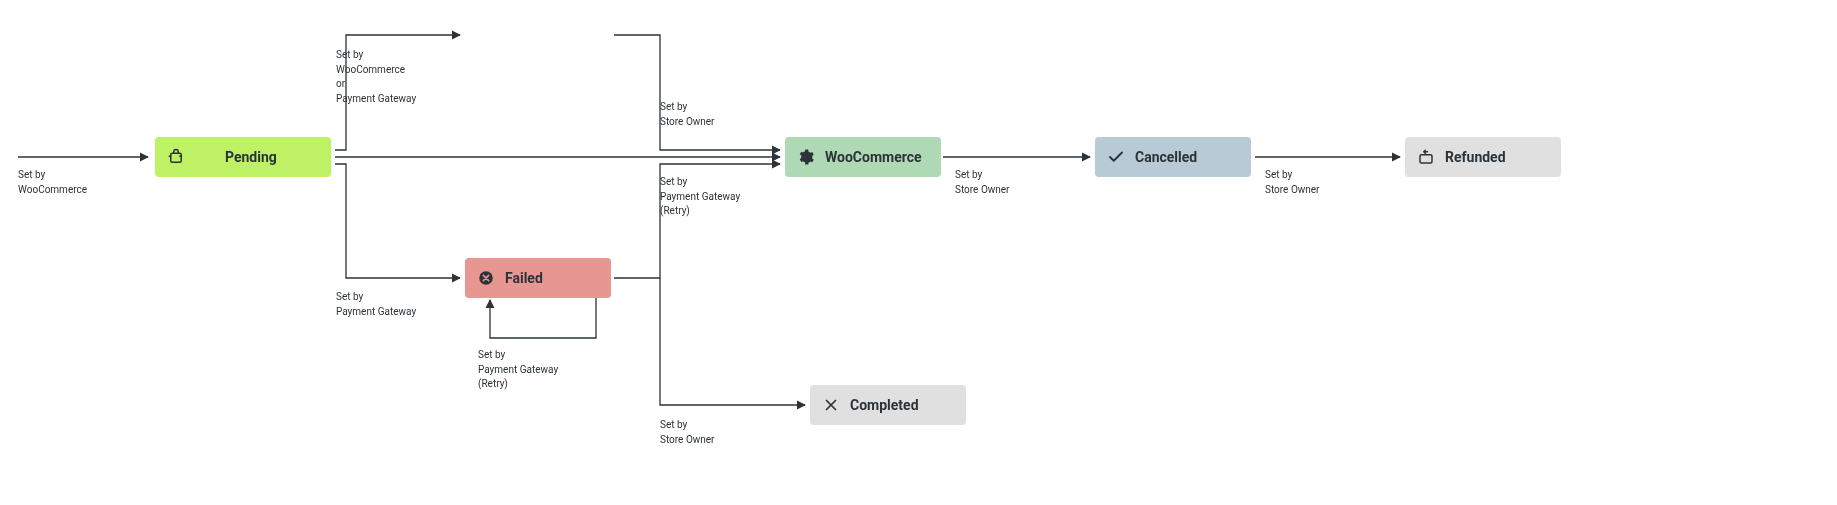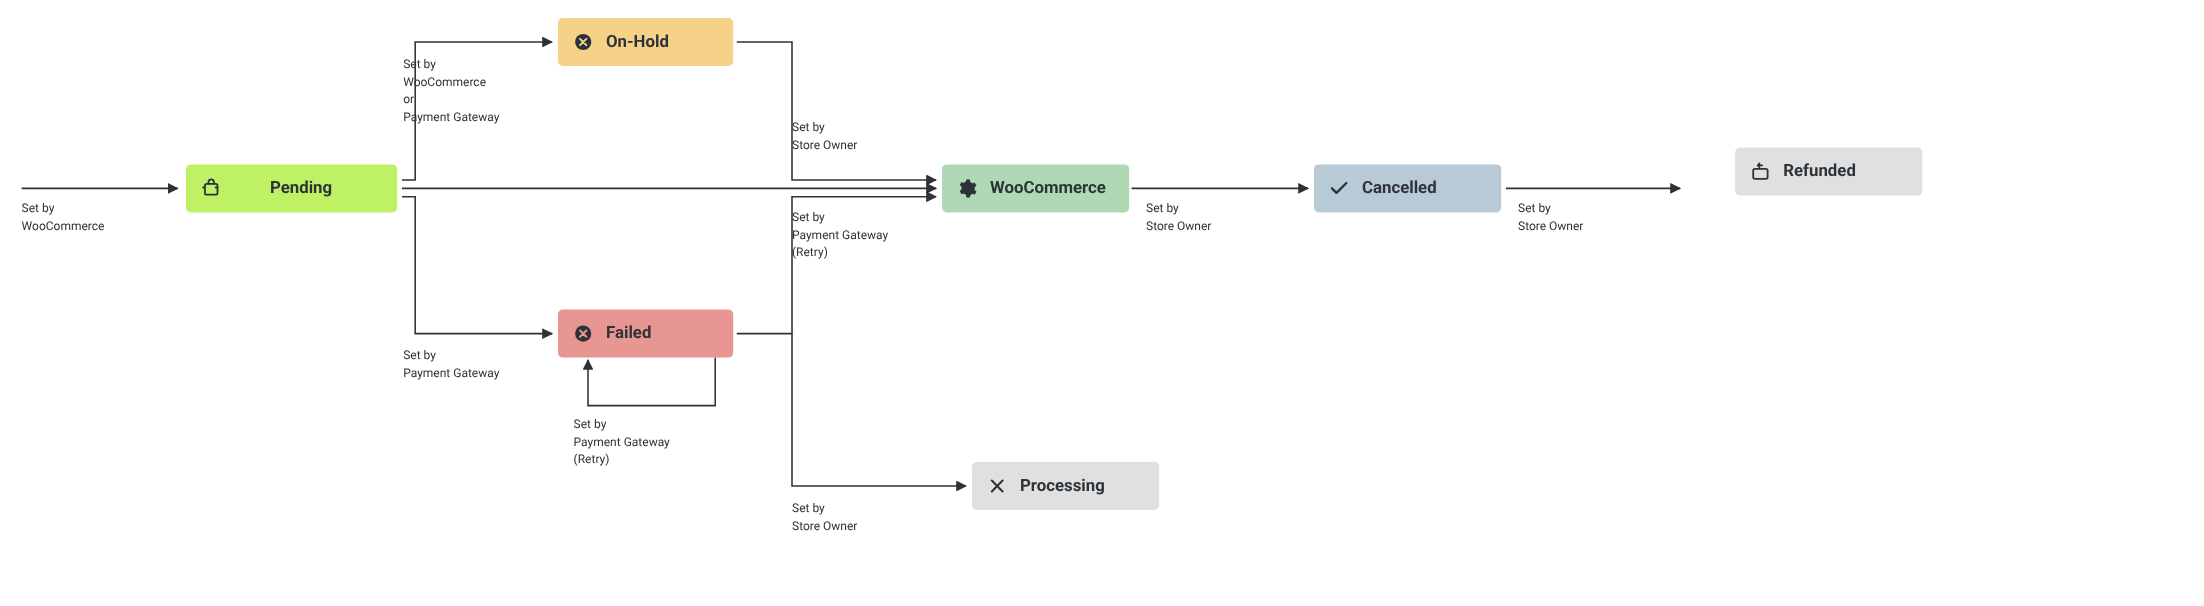--- a/index.html
+++ b/index.html
@@ -80,29 +80,20 @@
     <span class="icon">
       <svg width="18" height="18" viewBox="0 0 24 24" stroke="#2c3338" stroke-width="2" fill="none" stroke-linecap="round" stroke-linejoin="round">
         <rect x="5" y="7" width="14" height="12" rx="2"></rect>
         <path d="M9 7 V5 a3 3 0 0 1 6 0 V7"></path>
         <path d="M3 11 H7 M17 11 H21" stroke-dasharray="2 2"></path>
       </svg>
     </span>
     <span>Pending</span>
   </div>
 
-  <div class="node" style="left:465px; top:15px; width:118px; background:#f6d288;">
-    <span class="icon">
-      <svg width="18" height="18" viewBox="0 0 24 24">
-        <circle cx="12" cy="12" r="9" fill="#2c3338"></circle>
-        <path d="M8.5 8.5 L15.5 15.5 M15.5 8.5 L8.5 15.5" stroke="#f6d288" stroke-width="2.2" stroke-linecap="round"></path>
-      </svg>
-    </span>
-    <span>On-Hold</span>
-  </div>
 
   <div class="node" style="left:465px; top:258px; width:118px; background:#e79691;">
     <span class="icon">
       <svg width="18" height="18" viewBox="0 0 24 24">
         <circle cx="12" cy="12" r="9" fill="#2c3338"></circle>
         <path d="M8.5 8.5 L15.5 15.5 M15.5 8.5 L8.5 15.5" stroke="#e79691" stroke-width="2.2" stroke-linecap="round"></path>
       </svg>
     </span>
     <span>Failed</span>
   </div>
@@ -118,37 +109,37 @@
 
   <div class="node" style="left:1095px; top:137px; width:128px; background:#b7cad6;">
     <span class="icon">
       <svg width="18" height="18" viewBox="0 0 24 24" stroke="#2c3338" stroke-width="2.5" fill="none" stroke-linecap="round" stroke-linejoin="round">
         <polyline points="4 12 9 17 20 6"></polyline>
       </svg>
     </span>
     <span>Cancelled</span>
   </div>
 
-  <div class="node" style="left:1405px; top:123px; width:128px; background:#e0e0e0;margin-left:41px;">
+  <div class="node" style="left:1405px; top:137px; width:128px; background:#e0e0e0;">
     <span class="icon">
       <svg width="18" height="18" viewBox="0 0 24 24" stroke="#2c3338" stroke-width="2" fill="none" stroke-linecap="round" stroke-linejoin="round">
         <rect x="4" y="9" width="16" height="11" rx="2"></rect>
         <path d="M14 5 H9 L11 3 M9 5 L11 7"></path>
       </svg>
     </span>
     <span>Refunded</span>
   </div>
 
   <div class="node" style="left:810px; top:385px; width:128px; background:#e0e0e0;">
     <span class="icon">
       <svg width="18" height="18" viewBox="0 0 24 24" stroke="#2c3338" stroke-width="2.3" fill="none" stroke-linecap="round">
         <path d="M6 6 L18 18 M18 6 L6 18"></path>
       </svg>
     </span>
-    <span>Processing</span>
+    <span>Completed</span>
   </div>
 
   <div class="label" style="left:18px;  top:168px;">Set by
 WooCommerce</div>
   <div class="label" style="left:336px; top:48px;">Set by
 WooCommerce
 or
 Payment Gateway</div>
   <div class="label" style="left:336px; top:290px;">Set by
 Payment Gateway</div>

